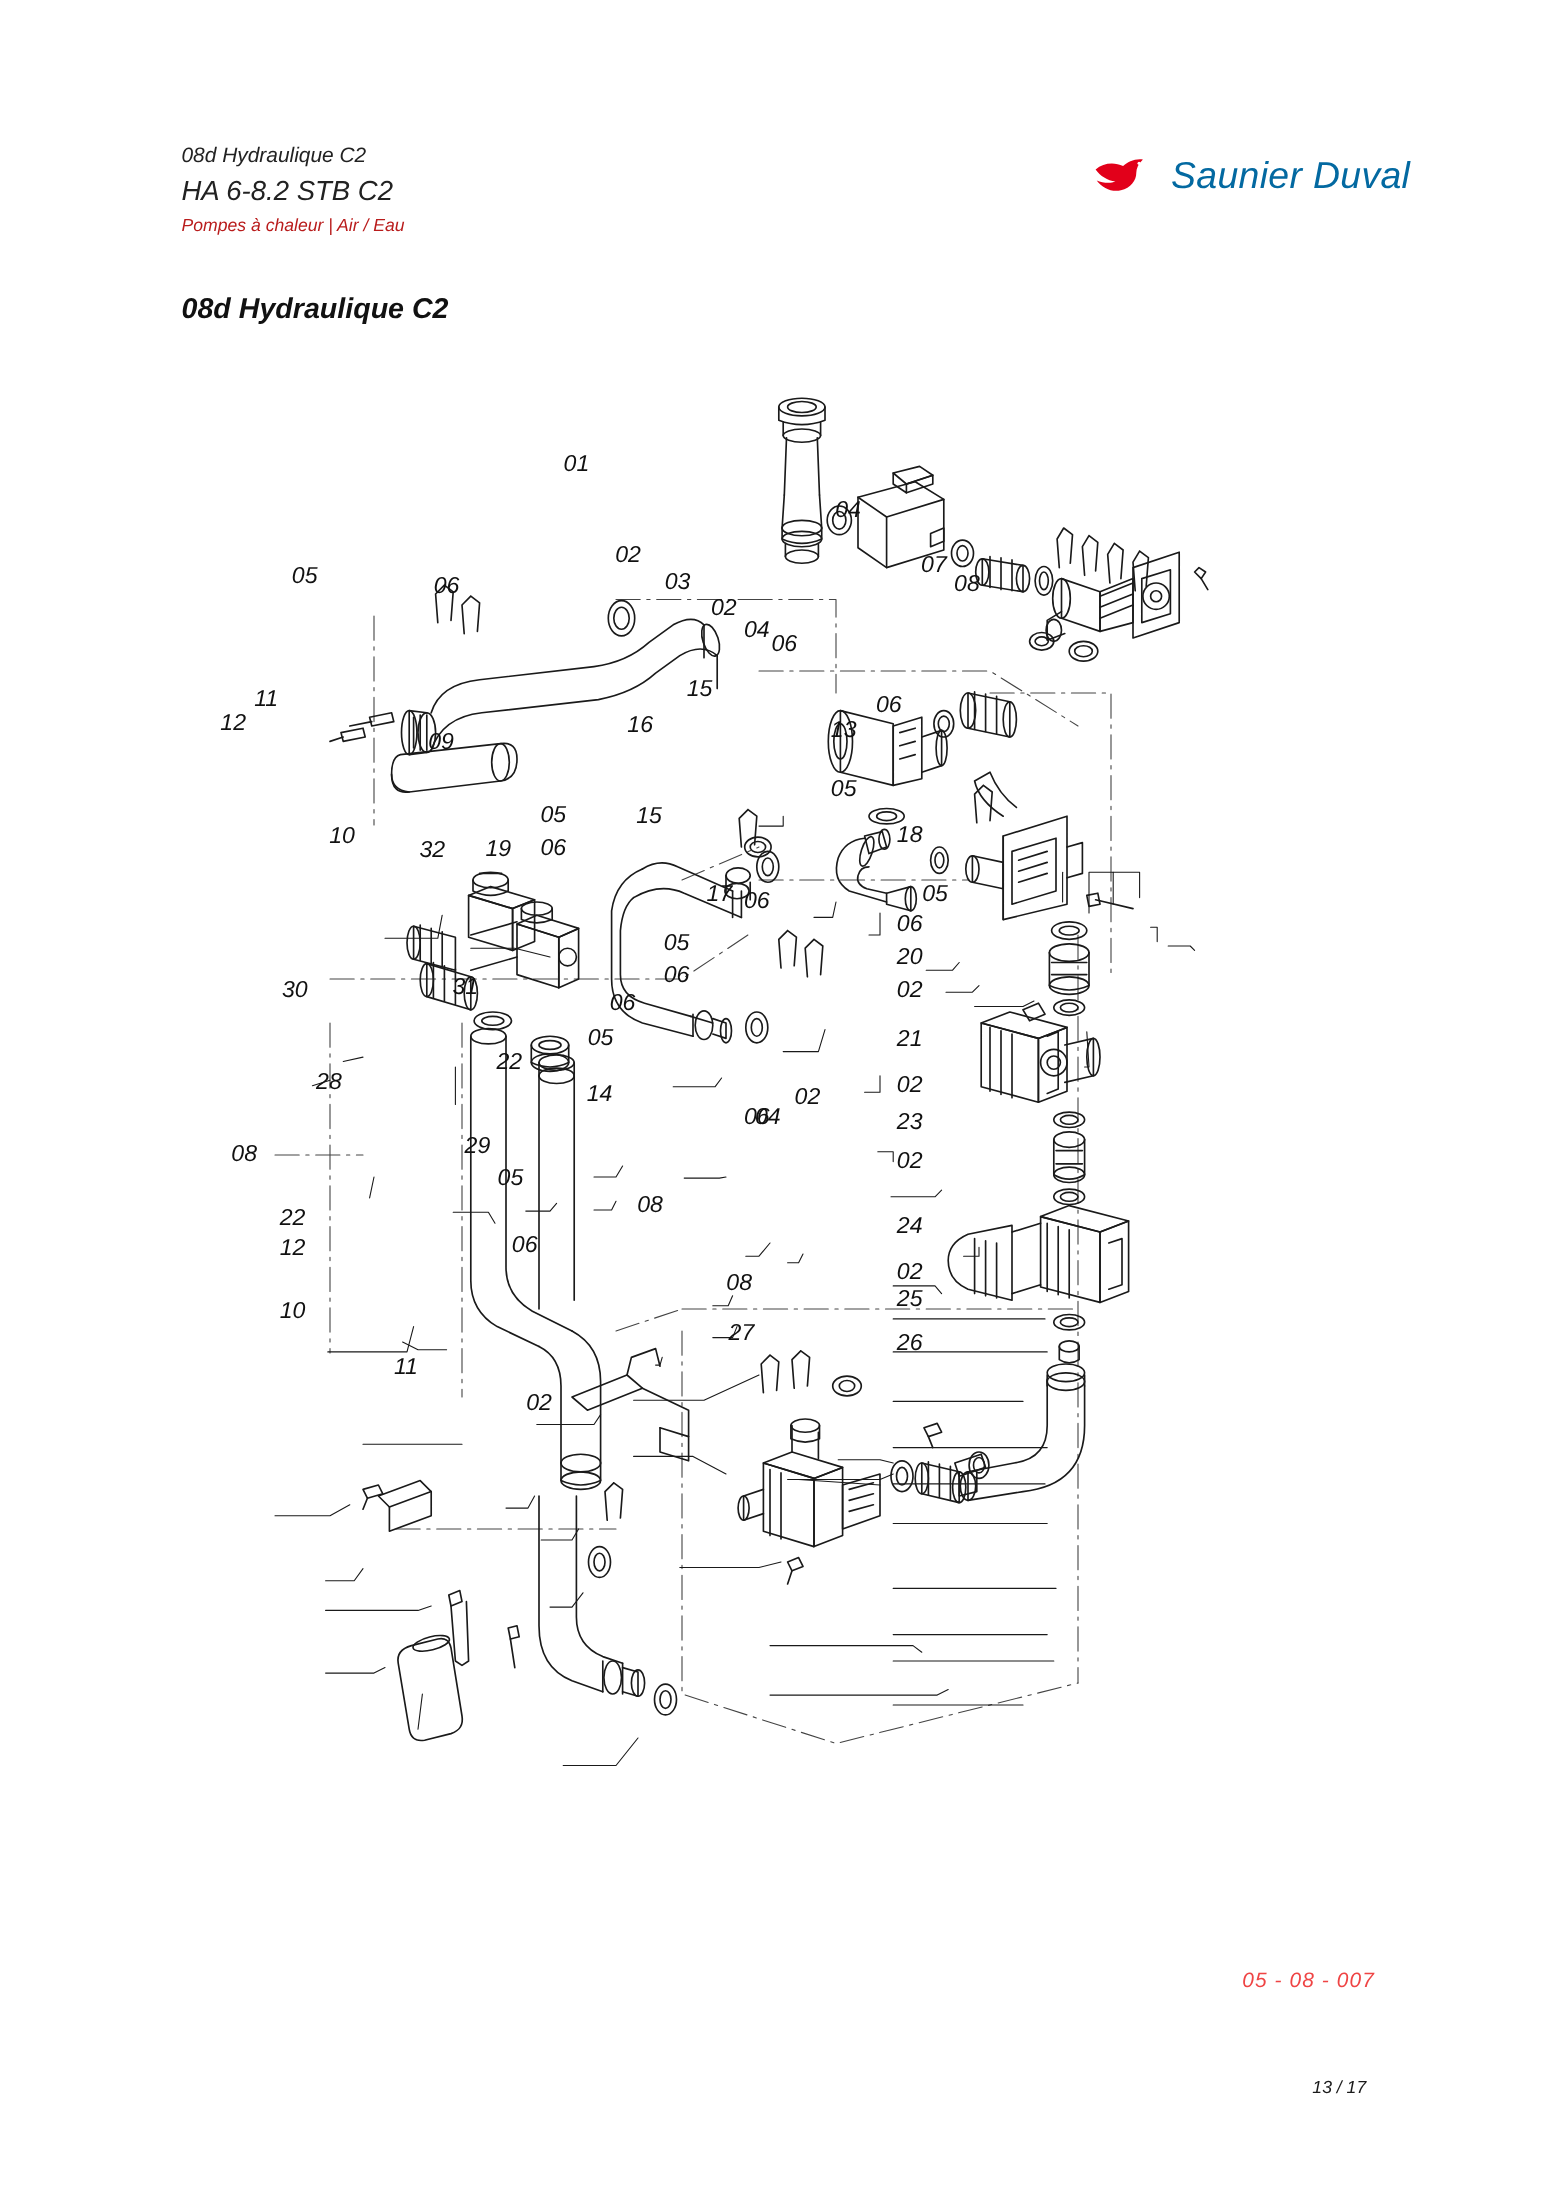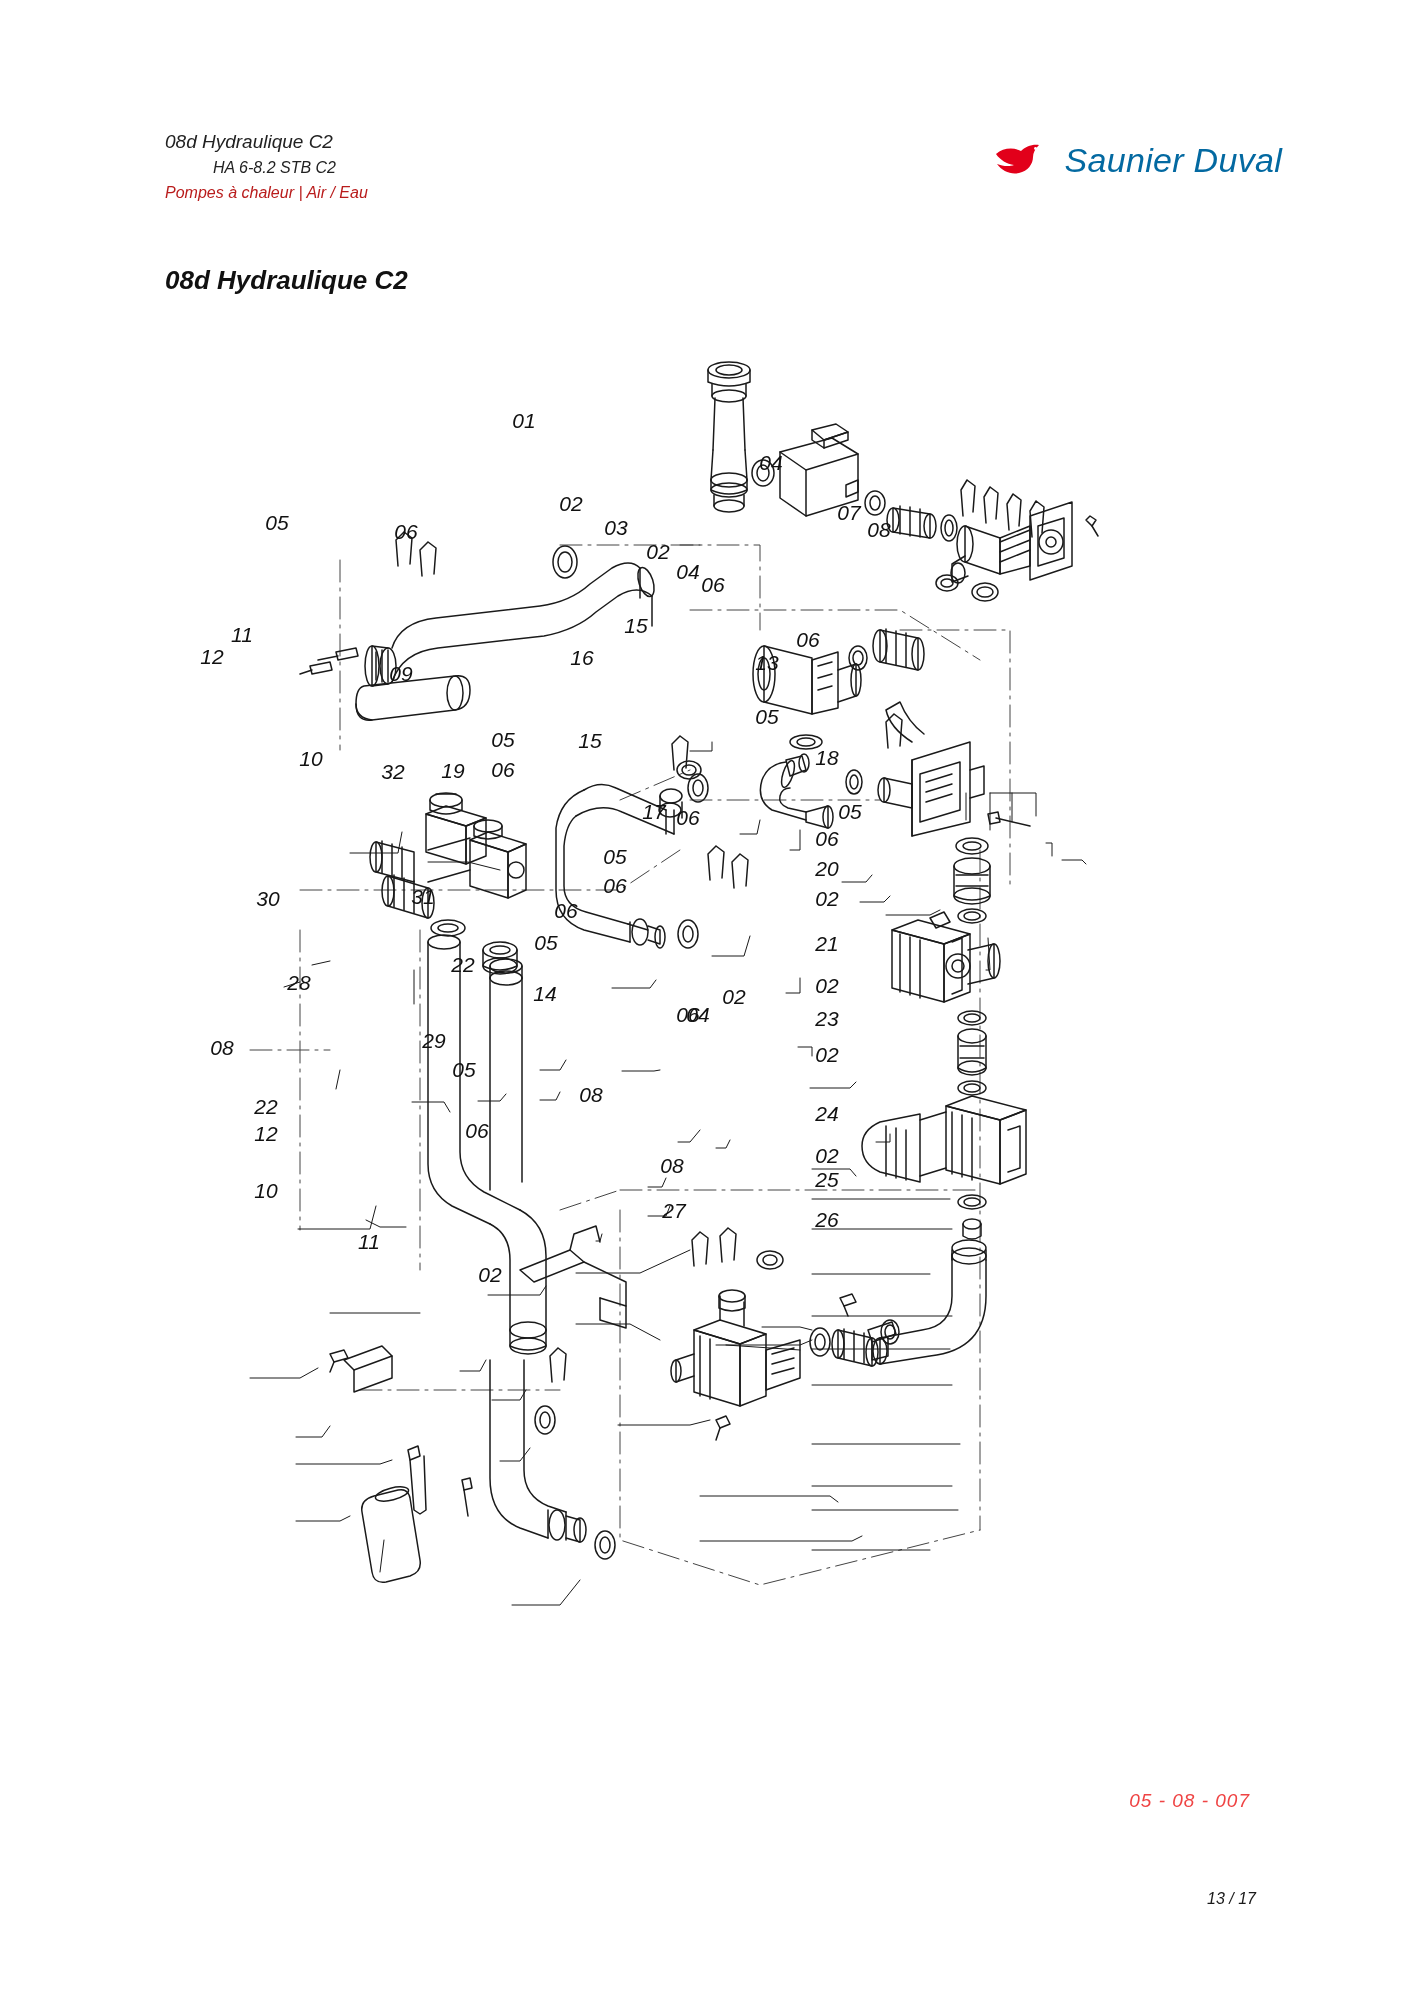--- a/index.html
+++ b/index.html
@@ -25,23 +25,22 @@
     position: absolute;
     left: 165px;
     top: 128px;
     line-height: 1.45;
   }
   .header .line1 {
     font-size: 19px;
     color: #222;
   }
   .header .line2 {
-    font-size: 16px;
+    font-size: 25px;
     color: #222;
-    margin-left: 48px;
   }
   .header .line3 {
     font-size: 16px;
     color: #b91c1c;
     margin-top: 2px;
   }
 
   .brand {
     position: absolute;
     right: 128px;
@@ -86,21 +85,21 @@
   .footer-code {
     position: absolute;
     right: 160px;
     top: 1790px;
     font-size: 19px;
     letter-spacing: 1px;
     color: #ef4444;
   }
   .footer-page {
     position: absolute;
-    right: 154px;
+    right: 168px;
     top: 1890px;
     font-size: 16px;
     color: #1a1a1a;
   }
 </style>
 </head>
 <body>
 
 <div class="page">
 

